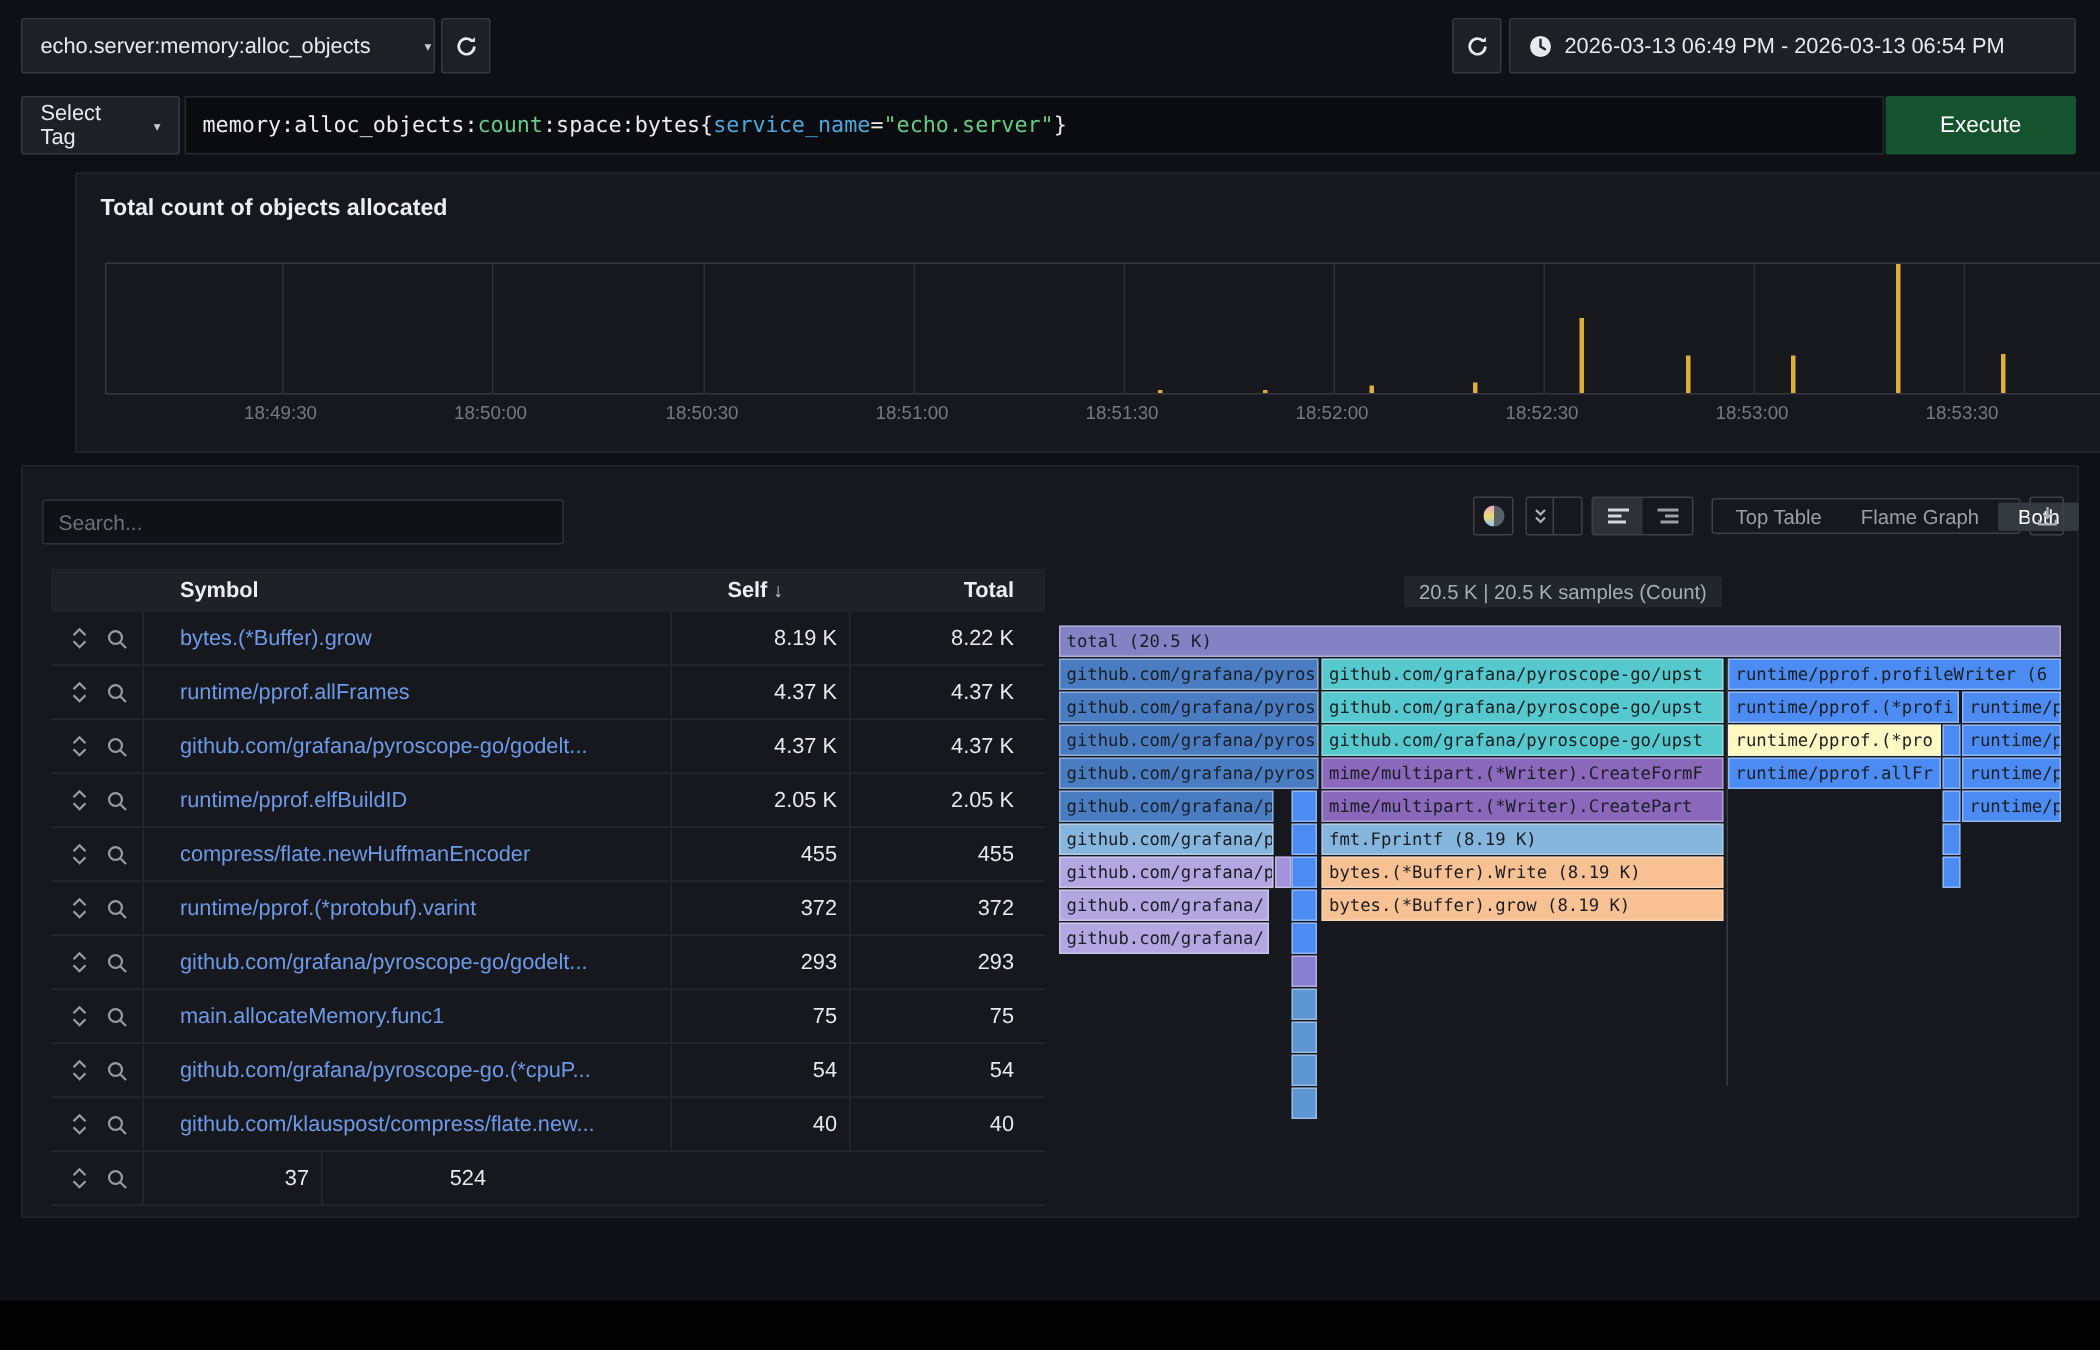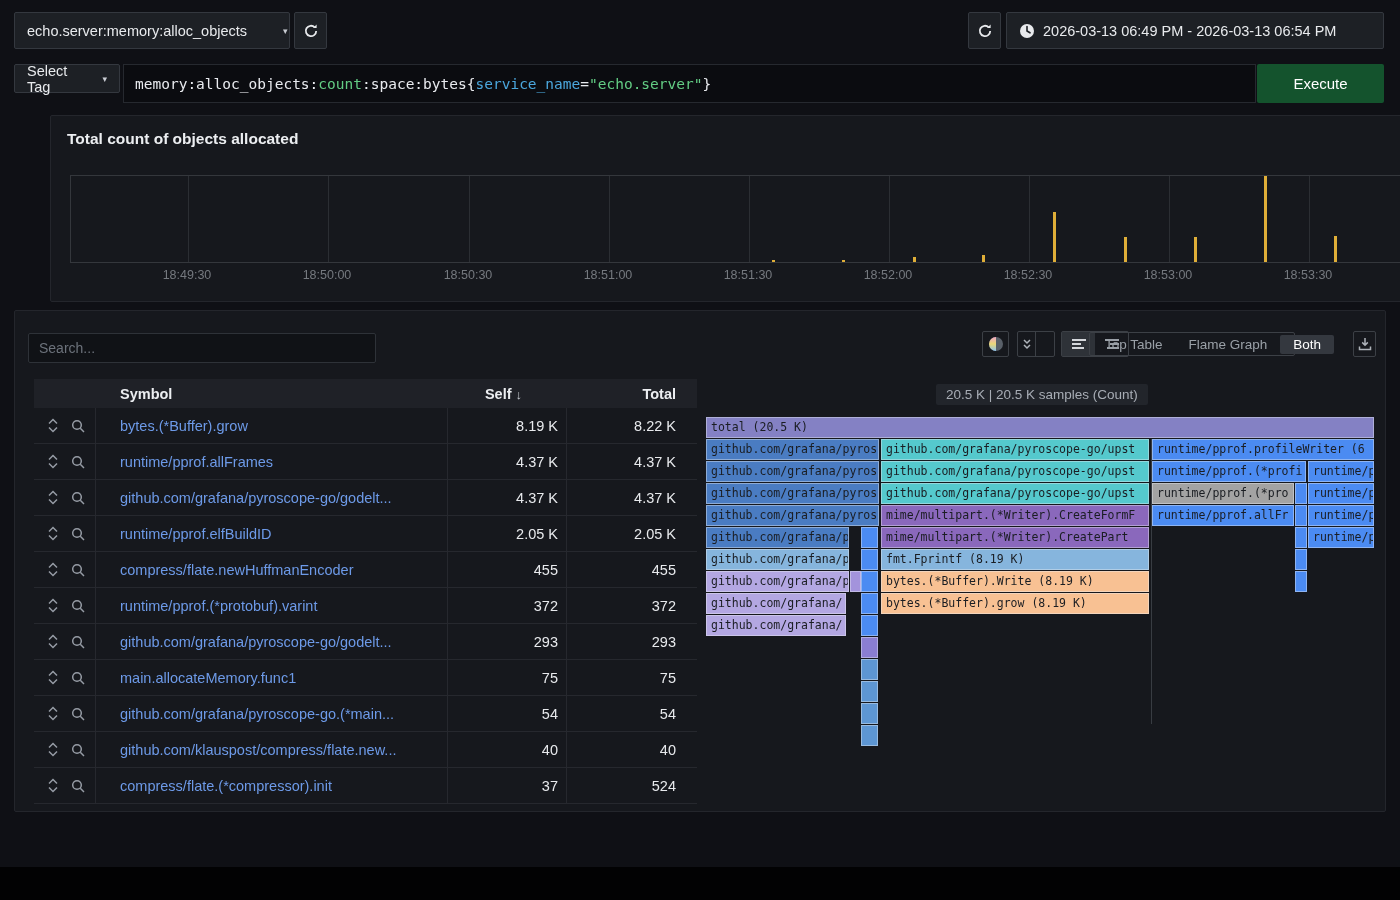--- a/index.html
+++ b/index.html
@@ -17,21 +17,21 @@
     background:#1d2025; border:1px solid #34383f; border-radius:2px;
     color:#e8eaed; font-size:14.5px; padding:0 12px; cursor:pointer;
   }
   .caret { font-size:9px; color:#c9cdd3; margin-left:4px; }
   #app-selector { left:14px; top:12px; height:37px; width:276px;gap:32px; }
   #app-refresh  { left:294px; top:12px; height:37px; width:33px; justify-content:center; padding:0; }
   #tr-refresh   { left:968px; top:12px; height:37px; width:33px; justify-content:center; padding:0; }
   #time-range   { left:1006px; top:12px; height:37px; width:378px; }
 
   
-  #tag-btn { left:14px; top:64px; height:29px; width:106px; }
+  #tag-btn { left:14px; top:64px; height:39px; width:106px; }
   #query-input {
     position:absolute; left:123px; top:64px; height:39px; width:1133px;
     background:#0b0c10; border:1px solid #26292f;
     display:flex; align-items:center; padding:0 11px;
     font-size:14.5px; white-space:pre; cursor:text;
   }
   .q-plain { color:#e9ebef; }
   .q-green { color:#63cd84; }
   .q-blue  { color:#4ba7dd; }
   #execute-btn {
@@ -81,21 +81,21 @@
     content:""; position:absolute; left:0; top:0; width:50%; height:100%;
     background:linear-gradient(180deg,#f0a7c6 0%,#ecd977 50%,#8ec4ef 100%);
   }
   #collapse-group { left:1002px; width:38px; }
   #collapse-group .seg { width:19px; height:100%; display:flex; align-items:center; justify-content:center; }
   #collapse-group .seg:first-child { border-right:1px solid #3c4046; }
   #align-group { left:1046px; width:68px; padding:0; }
   #align-group .seg { width:34px; height:100%; display:flex; align-items:center; justify-content:center; }
   #align-group .seg.selected { background:#2e3238; }
   #view-toggle {
-    position:absolute; left:1074px; top:21px; height:24px; width:206px;
+    position:absolute; left:1126px; top:21px; height:24px; width:206px;
     border:1px solid #3c4046; border-radius:2px;
     display:flex; align-items:center; padding:0 2px; cursor:pointer;
   }
   .view-opt { font-size:13.5px; color:#9aa0a7; padding:2px 13px; border-radius:2px; white-space:nowrap; }
   .view-opt.selected { background:#34383f; color:#fff; }
   #export-btn { left:1338px; width:23px; }
 
   
   #table-wrap { position:absolute; left:19px; top:68px; width:663px; height:432px; overflow:hidden; }
   #table-header {
@@ -433,21 +433,21 @@
                 <polyline points="4,10.5 8,14.5 12,10.5" fill="none" stroke="#969ca5" stroke-width="1.5"></polyline>
               </svg>
             </span>
             <span class="row-icon">
               <svg width="16" height="16" viewBox="0 0 16 16">
                 <circle cx="7" cy="7" r="4.3" fill="none" stroke="#969ca5" stroke-width="1.5"></circle>
                 <line x1="10.3" y1="10.3" x2="14" y2="14" stroke="#969ca5" stroke-width="1.5"></line>
               </svg>
             </span>
           </div>
-          <div class="col-symbol">github.com/grafana/pyroscope-go.(*main...</div>
+          <div class="col-symbol">github.com/grafana/pyroscope-go.(*cpuP...</div>
           <div class="col-self">54</div>
           <div class="col-total">54</div>
         </div>
         <div class="trow">
           <div class="col-icons">
             <span class="row-icon">
               <svg width="16" height="17" viewBox="0 0 16 17">
                 <polyline points="4,6.5 8,2.5 12,6.5" fill="none" stroke="#969ca5" stroke-width="1.5"></polyline>
                 <polyline points="4,10.5 8,14.5 12,10.5" fill="none" stroke="#969ca5" stroke-width="1.5"></polyline>
               </svg>
@@ -471,41 +471,40 @@
                 <polyline points="4,10.5 8,14.5 12,10.5" fill="none" stroke="#969ca5" stroke-width="1.5"></polyline>
               </svg>
             </span>
             <span class="row-icon">
               <svg width="16" height="16" viewBox="0 0 16 16">
                 <circle cx="7" cy="7" r="4.3" fill="none" stroke="#969ca5" stroke-width="1.5"></circle>
                 <line x1="10.3" y1="10.3" x2="14" y2="14" stroke="#969ca5" stroke-width="1.5"></line>
               </svg>
             </span>
           </div>
-          <div class="col-symbol">compress/flate.(*compressor).init</div>
           <div class="col-self">37</div>
           <div class="col-total">524</div>
         </div>
       </div>
   </div>
 
   <div id="flame-pill">20.5 K | 20.5 K samples (Count)</div>
   <div id="flamegraph">
     <div id="flame-divider" style="left:445px; top:22px; height:285px;"></div>
   <div class="fblock" style="left: 0px; top: 0px; width: 668px; background: rgb(132, 129, 196);">total (20.5 K)</div>
       <div class="fblock" style="left: 0px; top: 22px; width: 173px; background: rgb(74, 124, 194);">github.com/grafana/pyros</div>
       <div class="fblock" style="left: 175px; top: 22px; width: 268px; background: rgb(85, 201, 205);">github.com/grafana/pyroscope-go/upst</div>
       <div class="fblock" style="left: 446px; top: 22px; width: 222px; background: rgb(75, 139, 242);">runtime/pprof.profileWriter (6</div>
       <div class="fblock" style="left: 0px; top: 44px; width: 173px; background: rgb(74, 124, 194);">github.com/grafana/pyros</div>
       <div class="fblock" style="left: 175px; top: 44px; width: 268px; background: rgb(85, 201, 205);">github.com/grafana/pyroscope-go/upst</div>
       <div class="fblock" style="left: 446px; top: 44px; width: 154px; background: rgb(75, 139, 242);">runtime/pprof.(*profi</div>
       <div class="fblock" style="left: 602px; top: 44px; width: 66px; background: rgb(75, 139, 242);">runtime/p</div>
       <div class="fblock" style="left: 0px; top: 66px; width: 173px; background: rgb(74, 124, 194);">github.com/grafana/pyros</div>
       <div class="fblock" style="left: 175px; top: 66px; width: 268px; background: rgb(85, 201, 205);">github.com/grafana/pyroscope-go/upst</div>
-      <div class="fblock" style="left: 446px; top: 66px; width: 142px; background: #a3a3a3;">runtime/pprof.(*pro</div>
+      <div class="fblock" style="left: 446px; top: 66px; width: 142px; background: #fef9c3;">runtime/pprof.(*pro</div>
       <div class="fblock" style="left: 589px; top: 66px; width: 12px; background: rgb(75, 139, 242);"></div>
       <div class="fblock" style="left: 602px; top: 66px; width: 66px; background: rgb(75, 139, 242);">runtime/p</div>
       <div class="fblock" style="left: 0px; top: 88px; width: 173px; background: rgb(74, 124, 194);">github.com/grafana/pyros</div>
       <div class="fblock" style="left: 175px; top: 88px; width: 268px; background: rgb(138, 104, 188);">mime/multipart.(*Writer).CreateFormF</div>
       <div class="fblock" style="left: 446px; top: 88px; width: 142px; background: rgb(75, 139, 242);">runtime/pprof.allFr</div>
       <div class="fblock" style="left: 589px; top: 88px; width: 12px; background: rgb(75, 139, 242);"></div>
       <div class="fblock" style="left: 602px; top: 88px; width: 66px; background: rgb(75, 139, 242);">runtime/p</div>
       <div class="fblock" style="left: 0px; top: 110px; width: 143px; background: rgb(74, 124, 194);">github.com/grafana/p</div>
       <div class="fblock" style="left: 155px; top: 110px; width: 17px; background: rgb(75, 139, 242);"></div>
       <div class="fblock" style="left: 175px; top: 110px; width: 268px; background: rgb(138, 104, 188);">mime/multipart.(*Writer).CreatePart</div>

